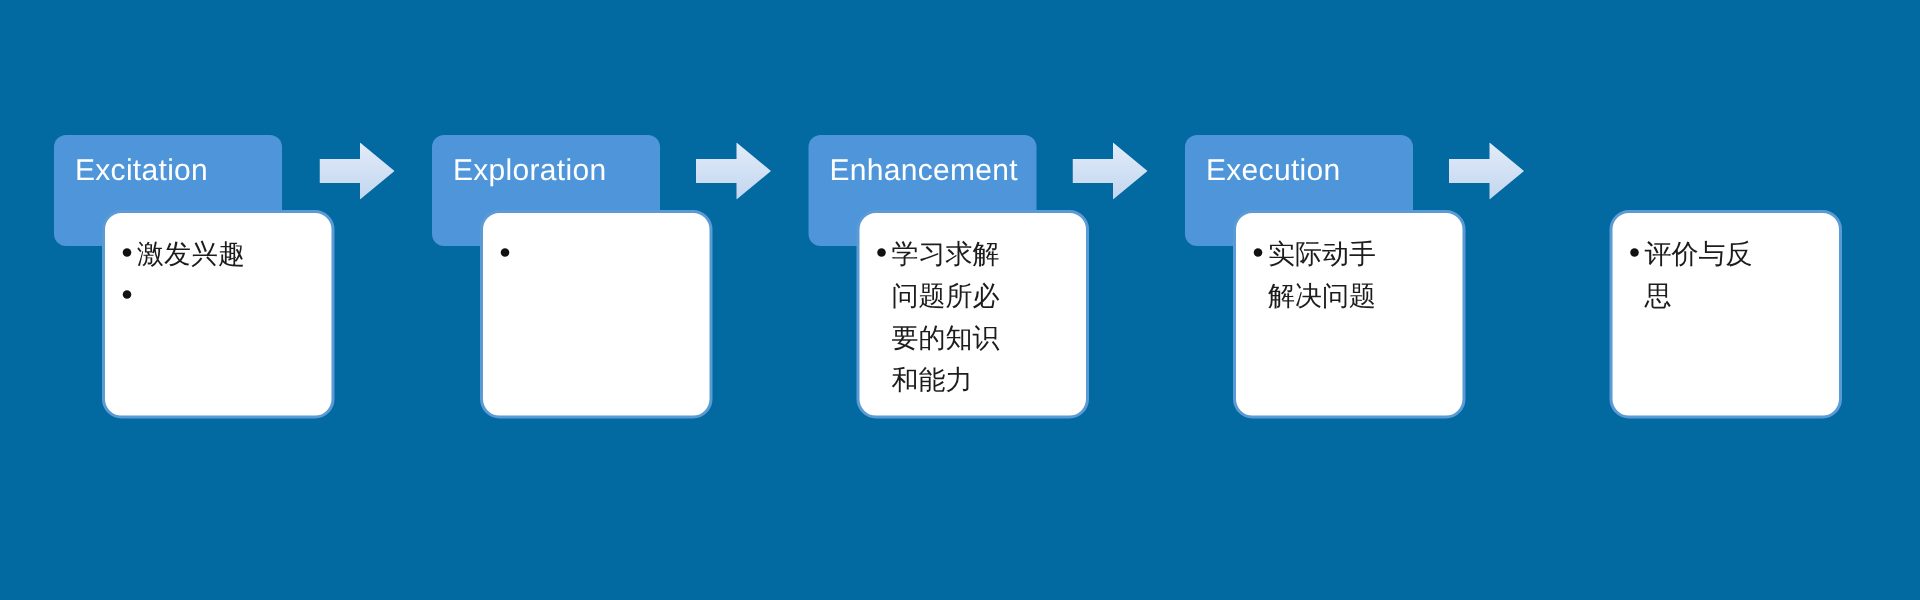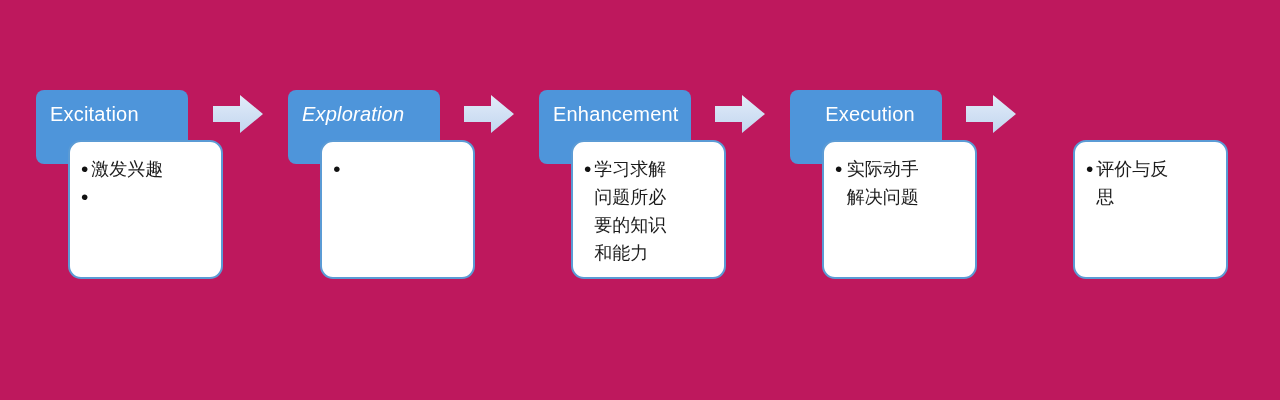--- a/index.html
+++ b/index.html
@@ -1,28 +1,28 @@
 <!DOCTYPE html>
 <html><head>
 <meta charset="utf-8">
 <style>
   html, body { margin: 0; padding: 0; background: #ffffff; }
   .canvas {
     position: relative;
     width: 1280px;
     height: 400px;
-    background: #be185d;
+    background: #0369a1;
     overflow: hidden;
     font-family: "Liberation Sans", sans-serif;
   }
   .step { position: absolute; top: 90px; width: 226px; height: 200px; }
   .step-0 { left: 36px; }
-  .step-1 { left: 288px; font-style: italic; }
+  .step-1 { left: 288px; }
   .step-2 { left: 539px; text-decoration: underline; }
-  .step-3 { left: 790px; text-align: center; }
+  .step-3 { left: 790px; }
   .step-4 { left: 1041px; }
 
   .step-header {
     position: absolute;
     left: 0; top: 0;
     width: 152px; height: 74px;
     background: #4e95da;
     border-radius: 8px;
     box-sizing: border-box;
     padding: 12px 6px 0 14px;

